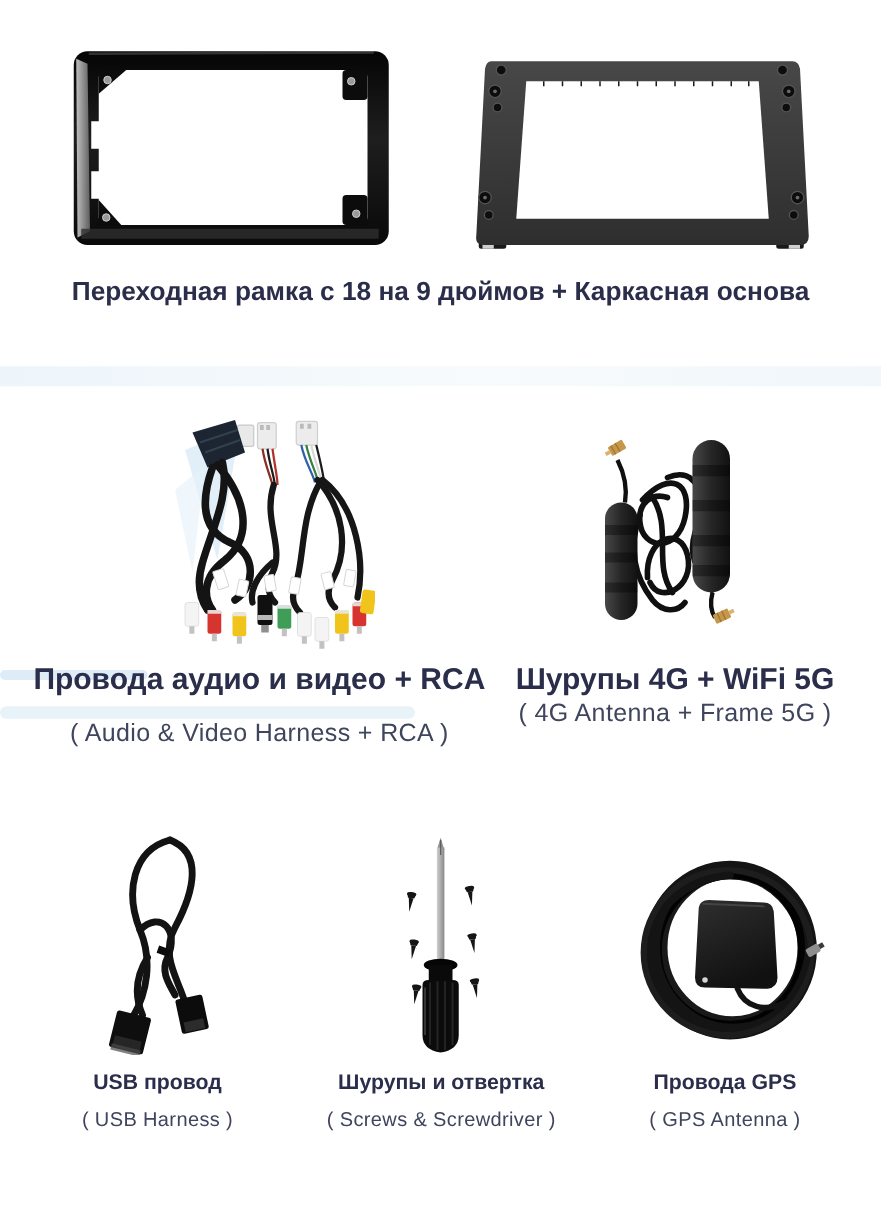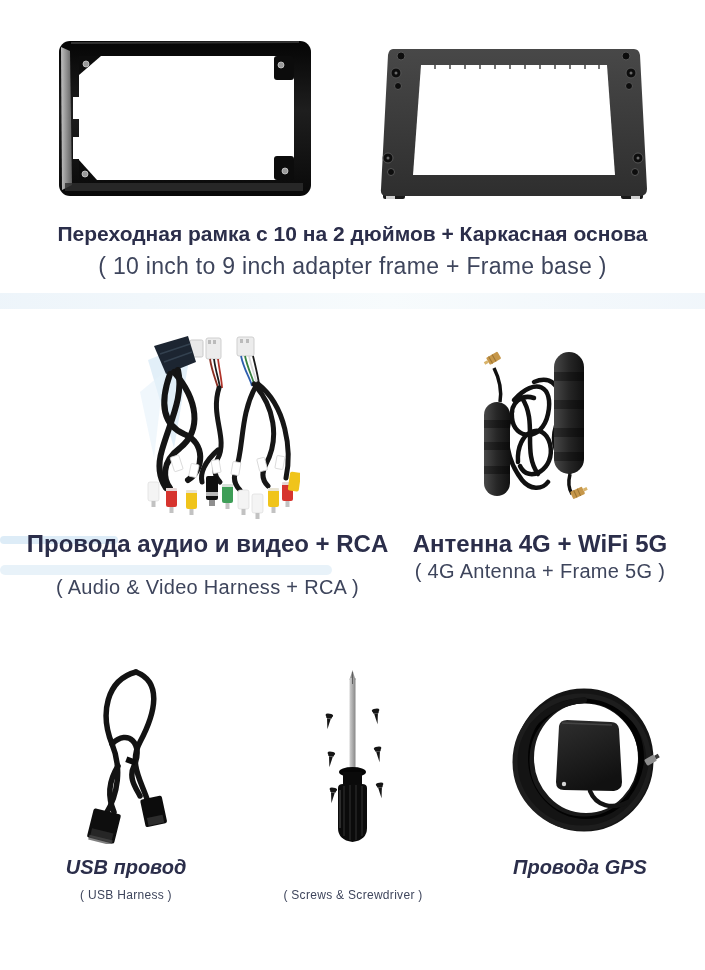--- a/index.html
+++ b/index.html
@@ -8,22 +8,22 @@
     font-family:"Liberation Sans",sans-serif;overflow:hidden;
   }
   .abs{position:absolute;}
   .label{width:100%;text-align:center;white-space:nowrap;}
   .ru{font-weight:700;color:#2b2e4a;}
   .en{font-weight:400;color:#3e455c;letter-spacing:0.3px;}
   .t-ru{font-size:21px;}
   .t-en{font-size:23px;}
   .m-ru{font-size:24px;}
   .m-en{font-size:20px;}
-  .b-ru{font-size:20px;font-style:italic;}
-  .b-en{font-size:12px;}
+  .b-ru{font-size:17px;}
+  .b-en{font-size:16px;}
   .band{background:linear-gradient(90deg,#e9f2f9,#f5fafc 55%,#edf4fa);opacity:.8;}
   .streak{border-radius:5px;}
   figure{margin:0;padding:0;}
   svg{display:block;}
 </style>
 </head>
 <body>
 
 <div id="canvas">
 
@@ -102,22 +102,21 @@
         <circle cx="261" cy="115" r="5"></circle>
           <circle cx="258" cy="129" r="3.5"></circle>
       </g>
       <circle cx="19" cy="30" r="1.5" fill="#6a6a6a"></circle>
         <circle cx="254" cy="30" r="1.5" fill="#6a6a6a"></circle>
       <circle cx="11" cy="115" r="1.5" fill="#6a6a6a"></circle>
         <circle cx="261" cy="115" r="1.5" fill="#6a6a6a"></circle>
     </svg>
   </figure>
 
-  <div class="abs label ru t-ru" style="left:0;top:222px;height:28px;">Переходная рамка с 10 на 2 дюймов + Каркасная основа</div>
-  <div class="abs label en t-en" style="left:0;top:253px;height:32px;">( 10 inch to 9 inch adapter frame + Frame base )</div>
+  <div class="abs label ru t-ru" style="left:0;top:222px;height:28px;">Переходная рамка с 18 на 9 дюймов + Каркасная основа</div>
 
   <figure class="abs" style="left:140px;top:330px;">
     <svg width="160" height="195" viewBox="0 0 160 195">
       <polygon points="8,30 52,12 34,118" fill="#d8eaf6" opacity="0.75"></polygon>
       <polygon points="0,62 24,42 14,128" fill="#e6f2fa" opacity="0.6"></polygon>
 
       <rect x="50" y="10" width="13" height="17" rx="1.5" fill="#e9e9e9" stroke="#c9c9c9"></rect>
       <path d="M14,16 L48,6 L56,32 L26,44 Z" fill="#1c2531"></path>
       <path d="M20,24 L50,14 M24,32 L52,22" stroke="#33414f" stroke-width="1.5" fill="none"></path>
       <rect x="66" y="8" width="15" height="21" rx="2" fill="#ececec" stroke="#cfcfcf"></rect>
@@ -231,21 +230,21 @@
     </svg>
   </figure>
 
   <div class="abs" style="left:20px;top:530px;width:375px;">
     <div class="label ru m-ru">Провода аудио и видео + RCA</div>
   </div>
   <div class="abs" style="left:20px;top:560px;width:375px;margin-top:16px;">
     <div class="label en m-en">( Audio &amp; Video Harness + RCA )</div>
   </div>
   <div class="abs" style="left:395px;top:530px;width:290px;">
-    <div class="label ru m-ru">Антенна 4G + WiFi 5G</div>
+    <div class="label ru m-ru">Шурупы 4G + WiFi 5G</div>
   </div>
   <div class="abs" style="left:395px;top:560px;width:290px;">
     <div class="label en m-en">( 4G Antenna + Frame 5G )</div>
   </div>
 
   <figure class="abs" style="left:78px;top:666px;">
     <svg width="105" height="178" viewBox="0 0 105 178">
       <g fill="none" stroke="#131313" stroke-width="5.5" stroke-linecap="round">
         <path d="M58,6 C28,14 22,48 34,78 C44,102 40,128 28,148"></path>
         <path d="M58,6 C84,16 78,46 62,76 C50,98 64,116 70,136"></path>
@@ -345,20 +344,26 @@
       </g>
     </svg>
   </figure>
 
   <div class="abs" style="left:16px;top:856px;width:220px;">
     <div class="label ru b-ru">USB провод</div>
   </div>
   <div class="abs" style="left:16px;top:888px;width:220px;">
     <div class="label en b-en">( USB Harness )</div>
   </div>
+  <div class="abs" style="left:243px;top:856px;width:220px;">
+    <div class="label ru b-ru">Шурупы и отвертка</div>
+  </div>
   <div class="abs" style="left:230px;top:888px;width:246px;">
     <div class="label en b-en">( Screws &amp; Screwdriver )</div>
   </div>
   <div class="abs" style="left:470px;top:856px;width:220px;">
     <div class="label ru b-ru">Провода GPS</div>
   </div>
+  <div class="abs" style="left:470px;top:888px;width:220px;">
+    <div class="label en b-en">( GPS Antenna )</div>
+  </div>
 
 </div>
 
 </body></html>

